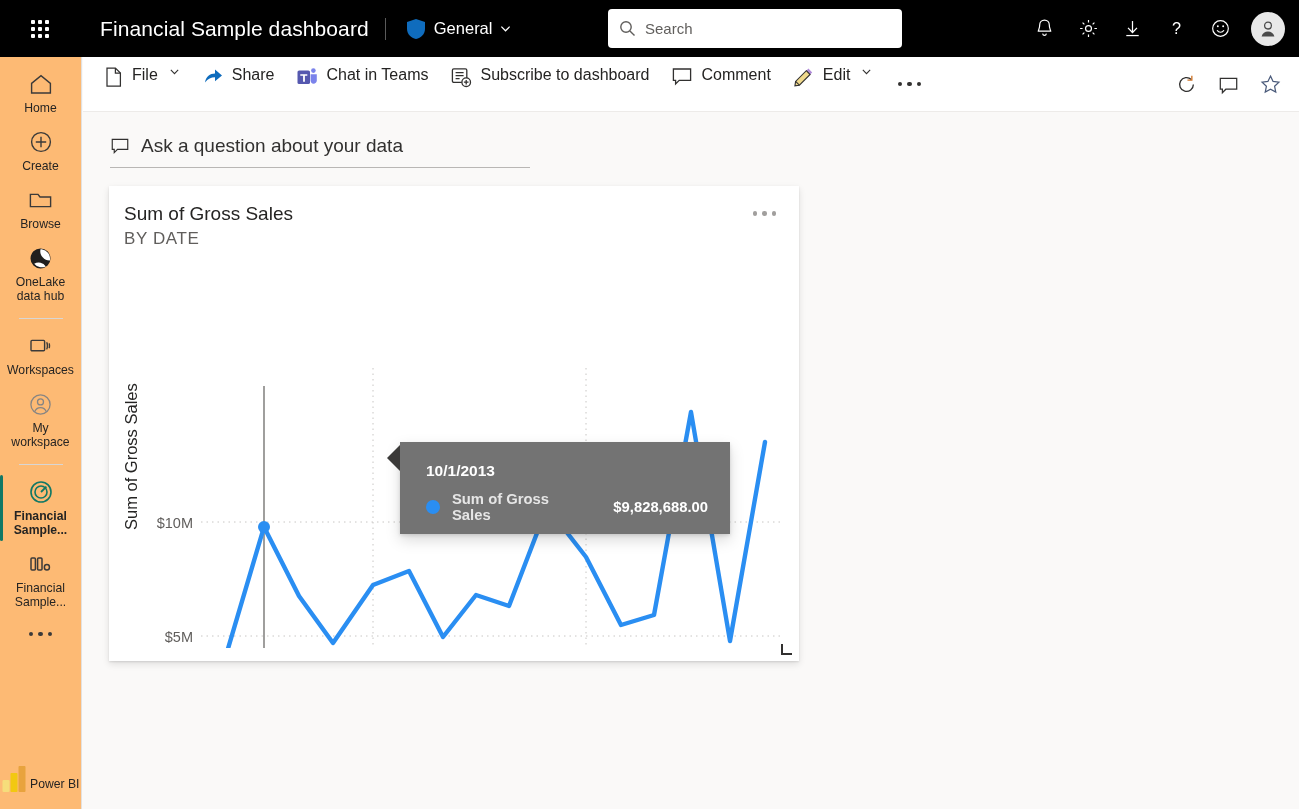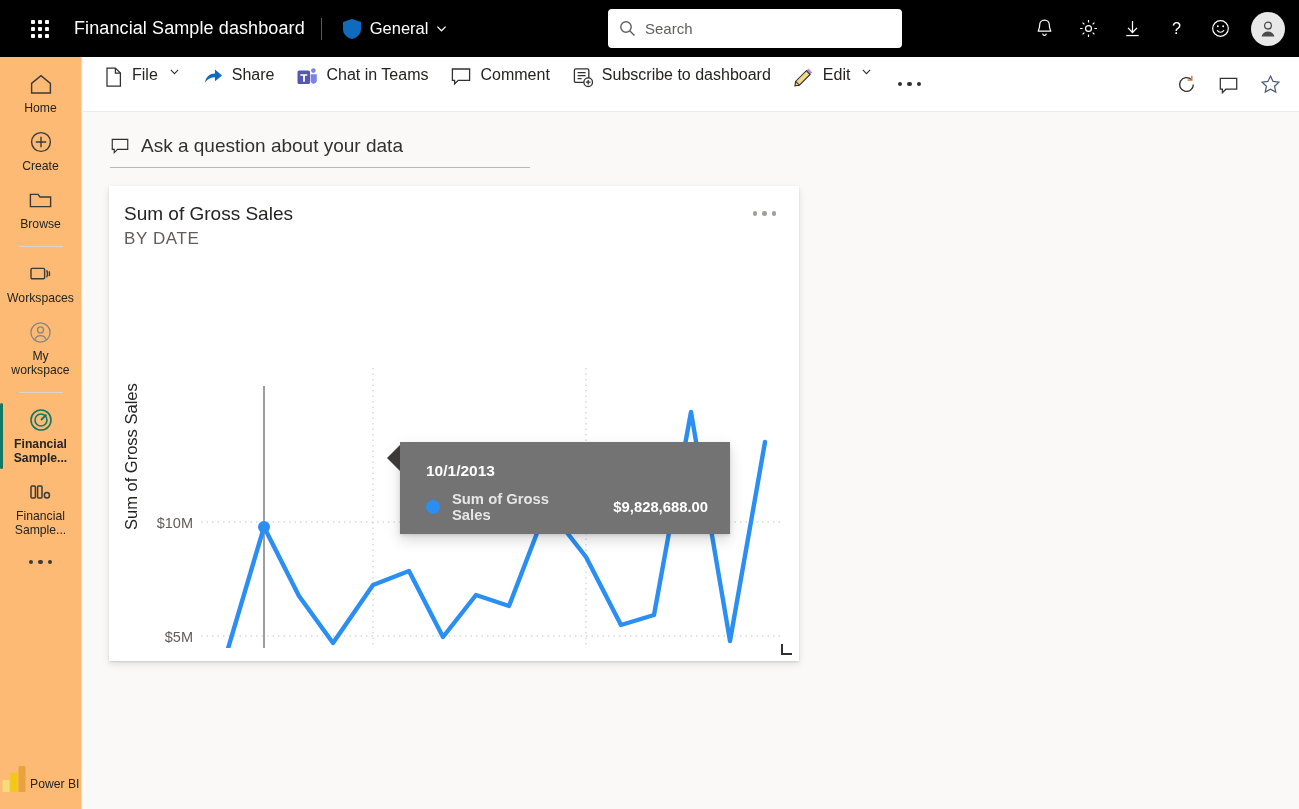--- a/index.html
+++ b/index.html
@@ -22,21 +22,21 @@
     display: flex; align-items: center; justify-content: center;
     cursor: pointer; border-radius: 2px;
   }
   .waffle-grid {
     display: grid; grid-template-columns: repeat(3, 4px);
     grid-template-rows: repeat(3, 4px); gap: 3px;
   }
   .waffle-grid i { display: block; width: 4px; height: 4px; background: #fff; border-radius: 1px; }
 
   #dashboard-title {
-    color: #ffffff; font-size: 18px; margin-left: 10px;
+    color: #ffffff; font-size: 21px; margin-left: 36px;
     letter-spacing: .1px; white-space: nowrap;
   }
   #header-divider {
     width: 1px; height: 22px; background: #5a5a5a; margin: 0 14px 0 16px;
   }
   #workspace-chip {
     display: flex; align-items: center; gap: 8px; cursor: pointer;
     padding: 5px 6px; border-radius: 3px;
   }
   #workspace-name { color: #ffffff; font-size: 16.5px; }
@@ -318,20 +318,30 @@
 
   <div class="nav-item">
     <span class="ico">
       <svg width="25" height="22" viewBox="0 0 25 22">
         <path d="M2.4 5.4h7.6l2 2.6h10.6V17.6H2.4Z" fill="none" stroke="#3b3a39" stroke-width="1.4"></path>
       </svg>
     </span>
     <span class="lbl">Browse</span>
   </div>
 
+  <div class="nav-item">
+    <span class="ico">
+      <svg width="25" height="25" viewBox="0 0 25 25">
+        <path d="M12.5 2.4a10 10 0 1 0 0 20 10 10 0 0 0 0-20z" fill="#201f1e"></path>
+        <path d="M13.6 3.2a9.6 9.6 0 0 1 8.3 11.2 9.2 9.2 0 0 1-9.4-11.2z" fill="#ffffff"></path>
+        <path d="M6.2 17.8a9.6 9.6 0 0 0 11.6 2.6 8.5 8.5 0 0 0-11.6-2.6z" fill="#ffffff"></path>
+      </svg>
+    </span>
+    <span class="lbl">OneLake data hub</span>
+  </div>
 
   <div class="nav-sep"></div>
 
   <div class="nav-item">
     <span class="ico">
       <svg width="26" height="23" viewBox="0 0 26 23">
         <rect x="3" y="5.4" width="13.6" height="10.4" rx="1" fill="none" stroke="#3b3a39" stroke-width="1.4"></rect>
         <path d="M18.6 7.2c1.1 1.2 1.1 6 0 7.2M21 8.4c.7 1 .7 3.8 0 4.8" fill="none" stroke="#3b3a39" stroke-width="1.4"></path>
       </svg>
     </span>
@@ -415,34 +425,34 @@
     <svg width="22" height="21" viewBox="0 0 22 21">
       <rect x="1.5" y="4.5" width="12.5" height="13.5" rx="1.6" fill="#5558af"></rect>
       <path d="M4.3 8.2h7v1.6H8.9v6h-1.8v-6H4.3z" fill="#ffffff"></path>
       <circle cx="17.4" cy="4.6" r="2.3" fill="#7b83eb"></circle>
       <path d="M14.6 8.2h6.2v6c0 2-1.5 3.5-3.3 3.5s-2.9-1.5-2.9-3.5z" fill="#7b83eb"></path>
     </svg>
     <span class="lbl">Chat in Teams</span>
   </div>
 
   <div class="cmd-btn">
-    <svg width="22" height="20" viewBox="0 0 22 20">
-      <path d="M2.4 3h17.2v11.4H8.2L4.6 18v-3.6H2.4Z" fill="none" stroke="#323130" stroke-width="1.3"></path>
-    </svg>
-    <span class="lbl">Comment</span>
-  </div>
-
-  <div class="cmd-btn">
     <svg width="22" height="22" viewBox="0 0 22 22">
       <rect x="2.4" y="2.8" width="14.4" height="13.6" rx="1.4" fill="none" stroke="#323130" stroke-width="1.3"></rect>
       <path d="M5.6 6.6h8M5.6 9.6h8M5.6 12.6h4" stroke="#323130" stroke-width="1.3"></path>
       <circle cx="16.2" cy="16.2" r="4.3" fill="#ffffff" stroke="#323130" stroke-width="1.3"></circle>
       <path d="M16.2 13.9v4.6M13.9 16.2h4.6" stroke="#323130" stroke-width="1.3"></path>
     </svg>
     <span class="lbl">Subscribe to dashboard</span>
+  </div>
+
+  <div class="cmd-btn">
+    <svg width="22" height="20" viewBox="0 0 22 20">
+      <path d="M2.4 3h17.2v11.4H8.2L4.6 18v-3.6H2.4Z" fill="none" stroke="#323130" stroke-width="1.3"></path>
+    </svg>
+    <span class="lbl">Comment</span>
   </div>
 
   <div class="cmd-btn">
     <svg width="22" height="22" viewBox="0 0 22 22">
       <path d="M15.4 2.6l3.8 3.8-2.1 2.1-3.8-3.8z" fill="#b18cd9"></path>
       <path d="M13.3 4.7l3.8 3.8L6.4 19.2l-4.5.7.7-4.5z" fill="#f0d98c" stroke="#323130" stroke-width="1.1"></path>
       <path d="M2.6 15.4l3.8 3.8" stroke="#323130" stroke-width="1.1"></path>
     </svg>
     <span class="lbl">Edit</span>
     <svg class="chev cmd-chev" width="12" height="12" viewBox="0 0 12 12">

